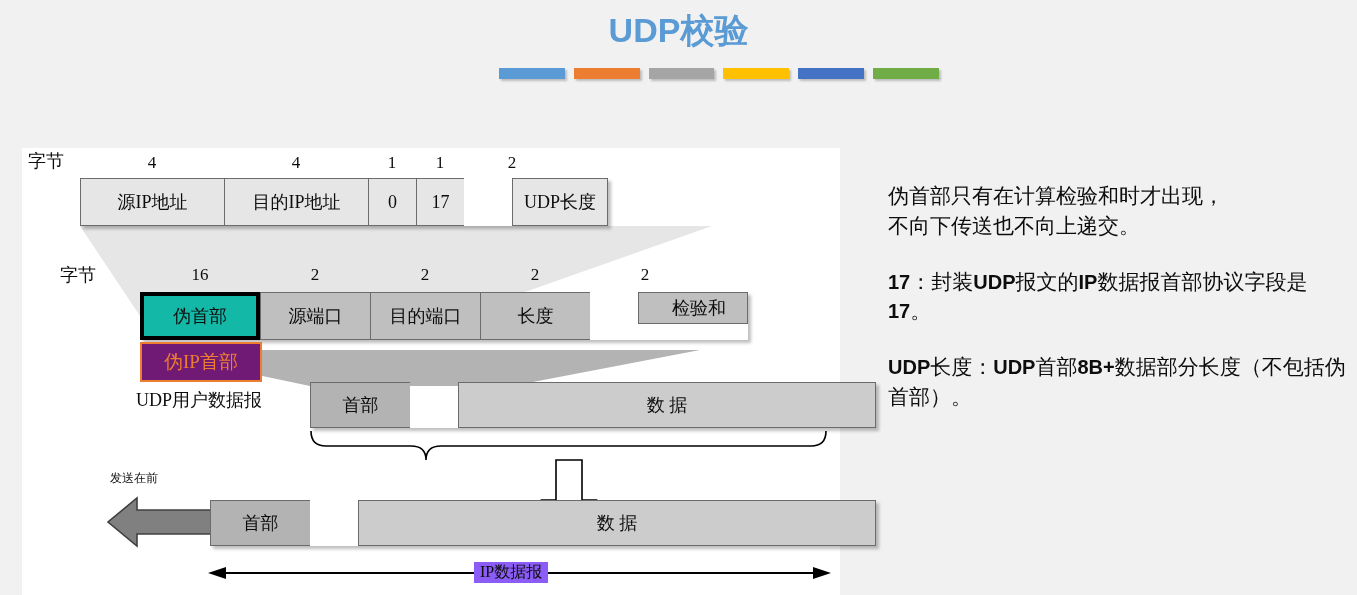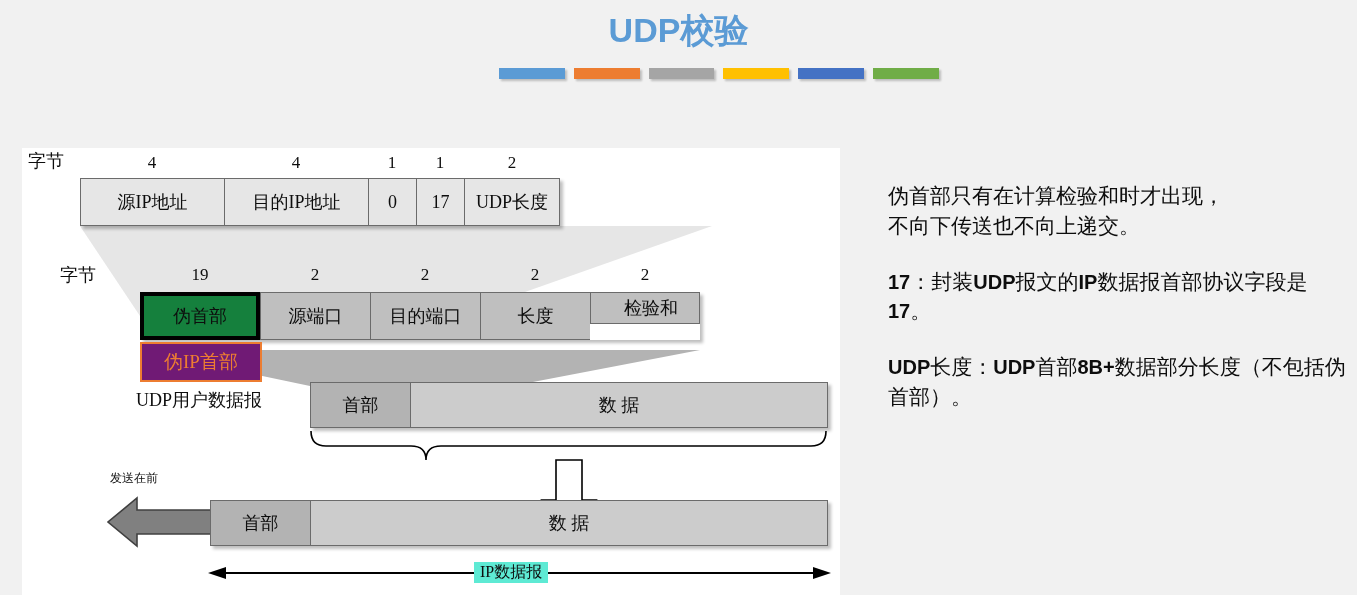--- a/index.html
+++ b/index.html
@@ -72,31 +72,31 @@
     box-sizing: border-box;
     border: 1px solid #6b6b6b;
     border-right-width: 0;
     display: flex;
     align-items: center;
     justify-content: center;
     font-size: 18px;
     color: #0d0d0d;
     white-space: nowrap;
   }
-  .cell:last-child { border-right-width: 1px; }
+  .cell:last-child { border-right-width: 1px; margin-left: 48px; }
 
   .lightgray  { background: #e6e6e6; }
   .midgray    { background: #bfbfbf; }
   .datagray   { background: #cccccc; }
   .headgray   { background: #b3b3b3; }
 
   
   .cell.thickblack {
     border: 4px solid #000000;
-    background: #15803d;
+    background: #14b8a6;
     z-index: 4;
   }
 
   
   .shadowed { box-shadow: 3px 3px 3px rgba(0,0,0,0.25); }
 
   
   #pseudo-ip-label {
     position: absolute;
     box-sizing: border-box;
@@ -120,21 +120,21 @@
   #send-first-label {
     position: absolute;
     font-size: 12px;
     color: #0d0d0d;
     white-space: nowrap;
   }
   #ip-datagram-label {
     position: absolute;
     font-size: 16px;
     color: #0d0d0d;
-    background: #5eead4;
+    background: #8b5cf6;
     padding: 0 6px;
     white-space: nowrap;
     z-index: 3;
   }
 
   
   svg.overlay { position: absolute; left: 0; top: 0; overflow: visible; }
 
   
   #notes {
@@ -191,21 +191,21 @@
     <div class="fieldrow shadowed" style="left:58px; top:30px; height:48px;">
       <div class="cell lightgray" style="width:144px;height:48px;">源IP地址</div>
       <div class="cell lightgray" style="width:144px;height:48px;">目的IP地址</div>
       <div class="cell lightgray" style="width:48px;height:48px;">0</div>
       <div class="cell lightgray" style="width:48px;height:48px;">17</div>
       <div class="cell lightgray" style="width:96px;height:48px;">UDP长度</div>
     </div>
 
     <div class="rowlabel" style="left:38px; top:118px;">字节</div>
 
-    <div class="bytenum" style="left:118px; top:118px; width:120px;">19</div>
+    <div class="bytenum" style="left:118px; top:118px; width:120px;">16</div>
     <div class="bytenum" style="left:238px; top:118px; width:110px;">2</div>
     <div class="bytenum" style="left:348px; top:118px; width:110px;">2</div>
     <div class="bytenum" style="left:458px; top:118px; width:110px;">2</div>
     <div class="bytenum" style="left:568px; top:118px; width:110px;">2</div>
 
     <div class="fieldrow shadowed" style="left:118px; top:144px; height:48px;">
       <div class="cell thickblack" style="width:120px;height:48px;">伪首部</div>
       <div class="cell midgray" style="width:110px;height:48px;">源端口</div>
       <div class="cell midgray" style="width:110px;height:48px;">目的端口</div>
       <div class="cell midgray" style="width:110px;height:48px;">长度</div>

